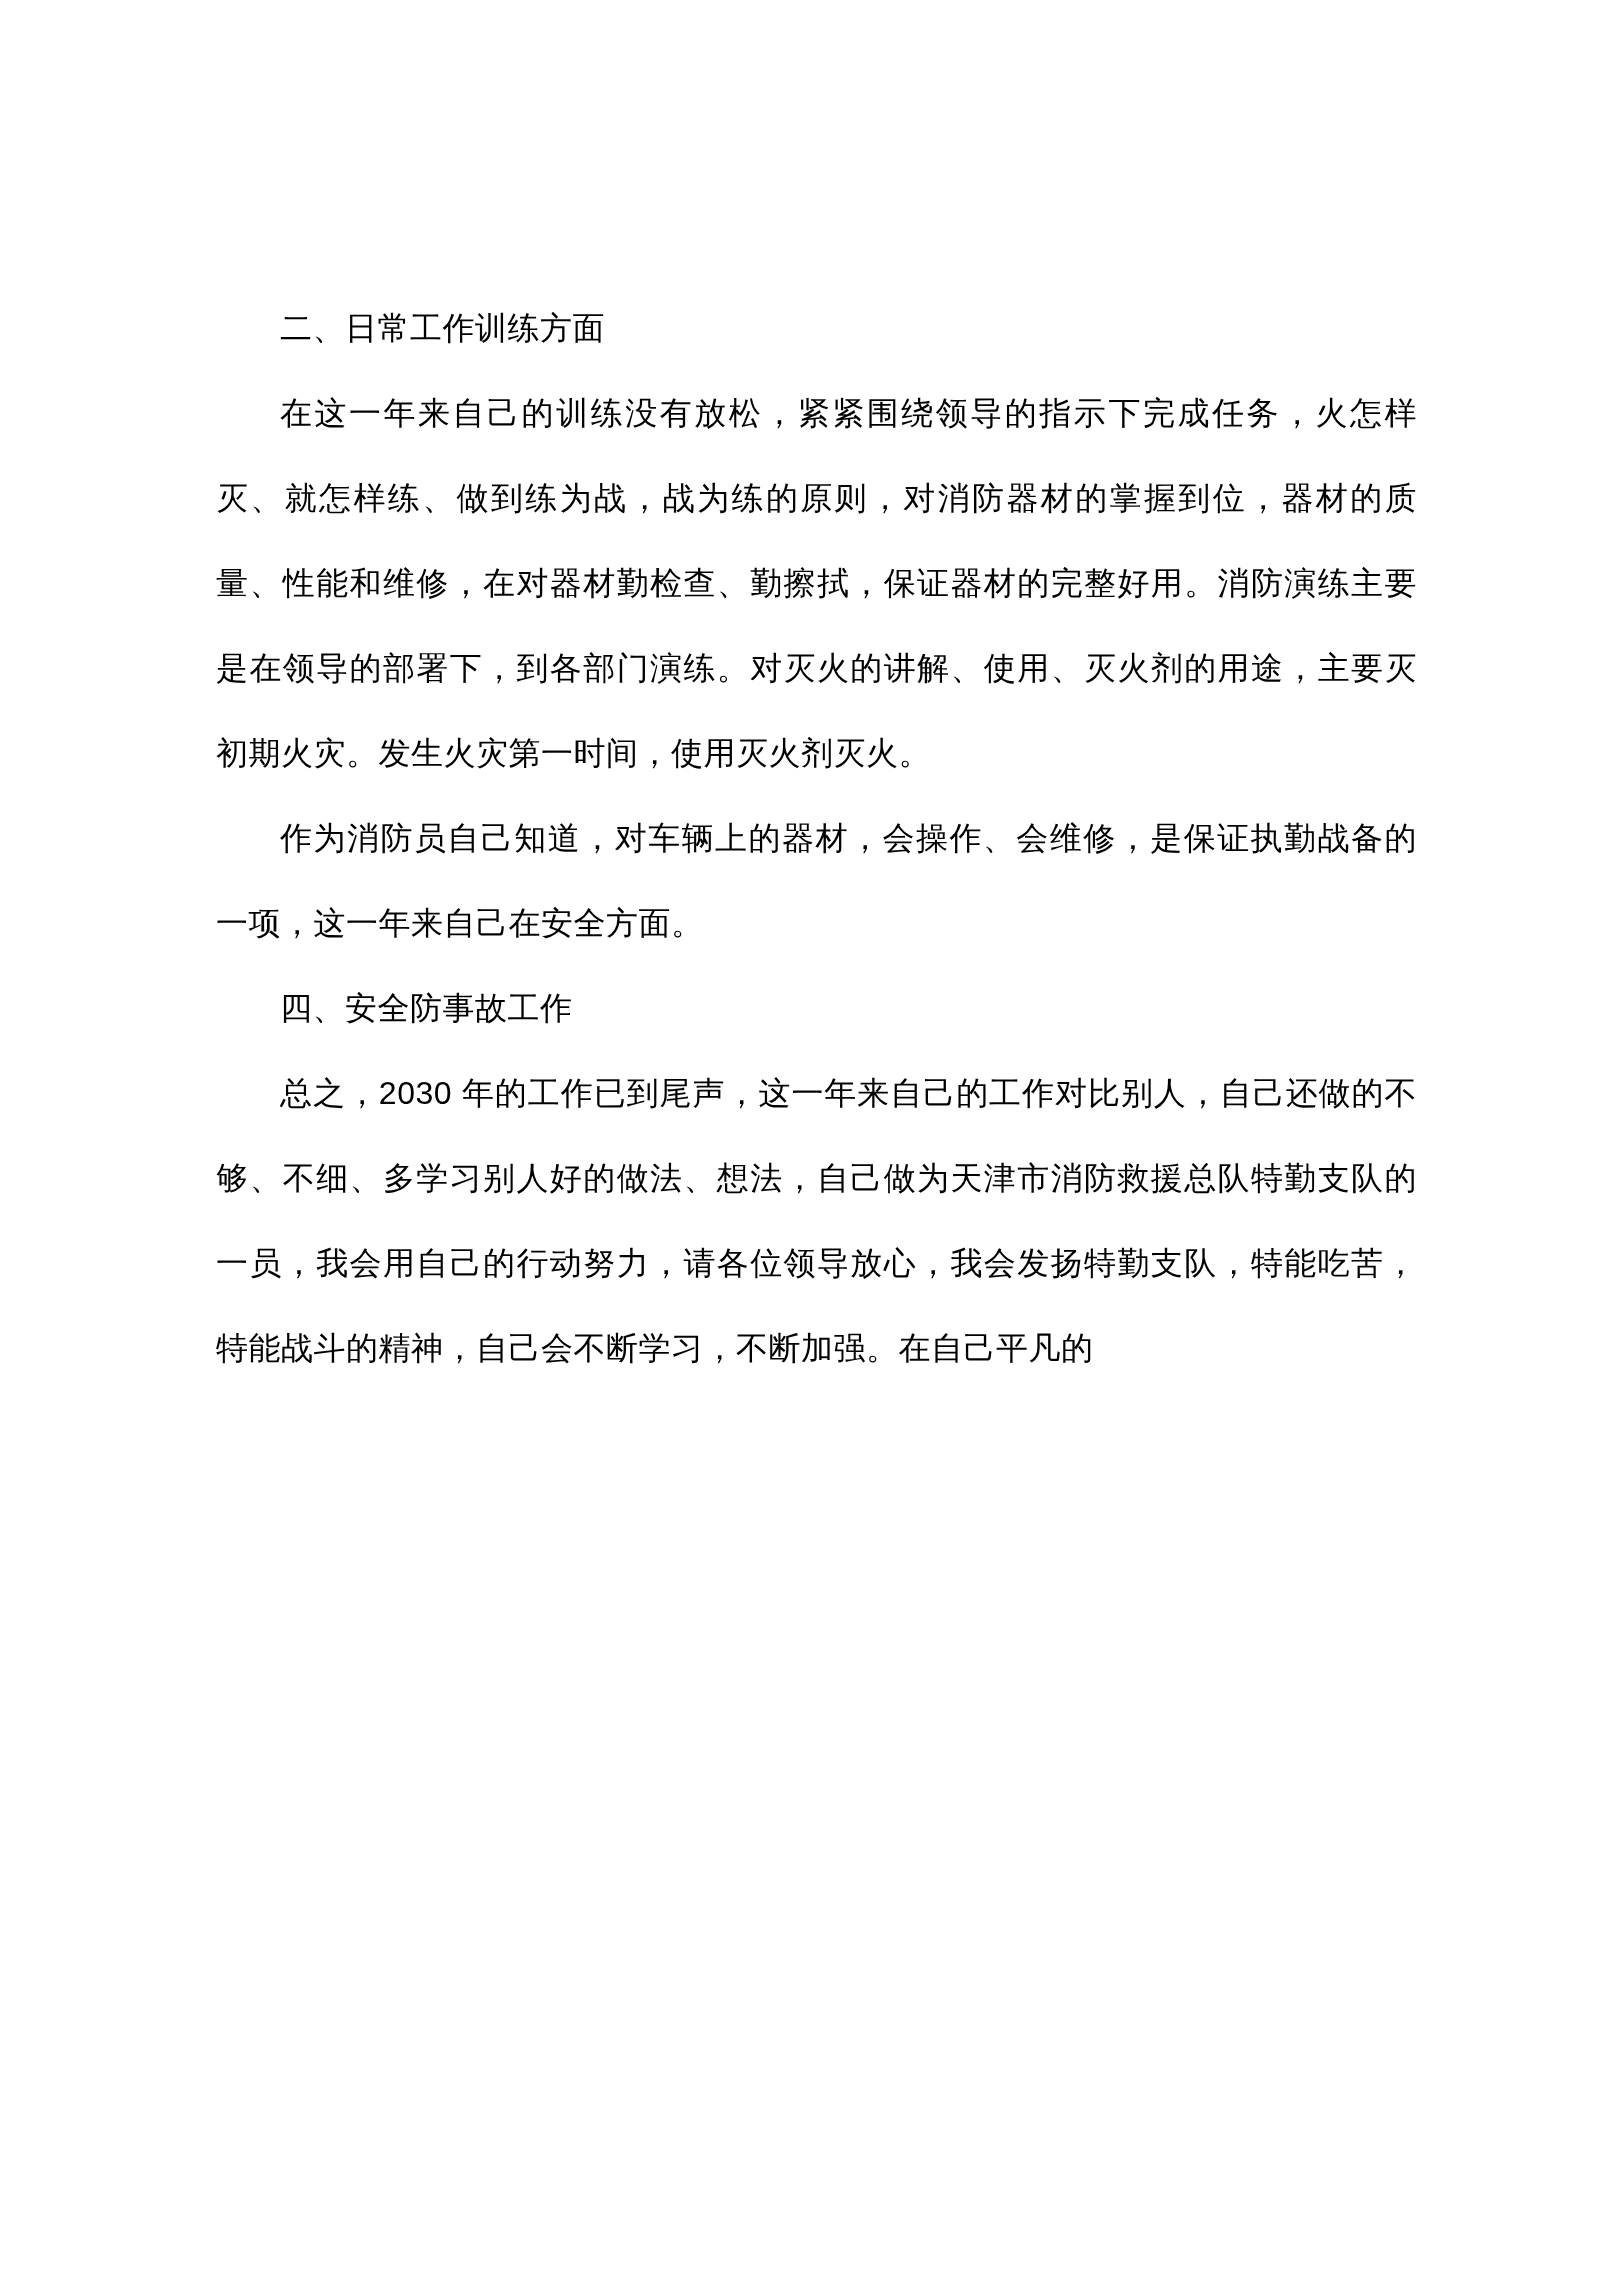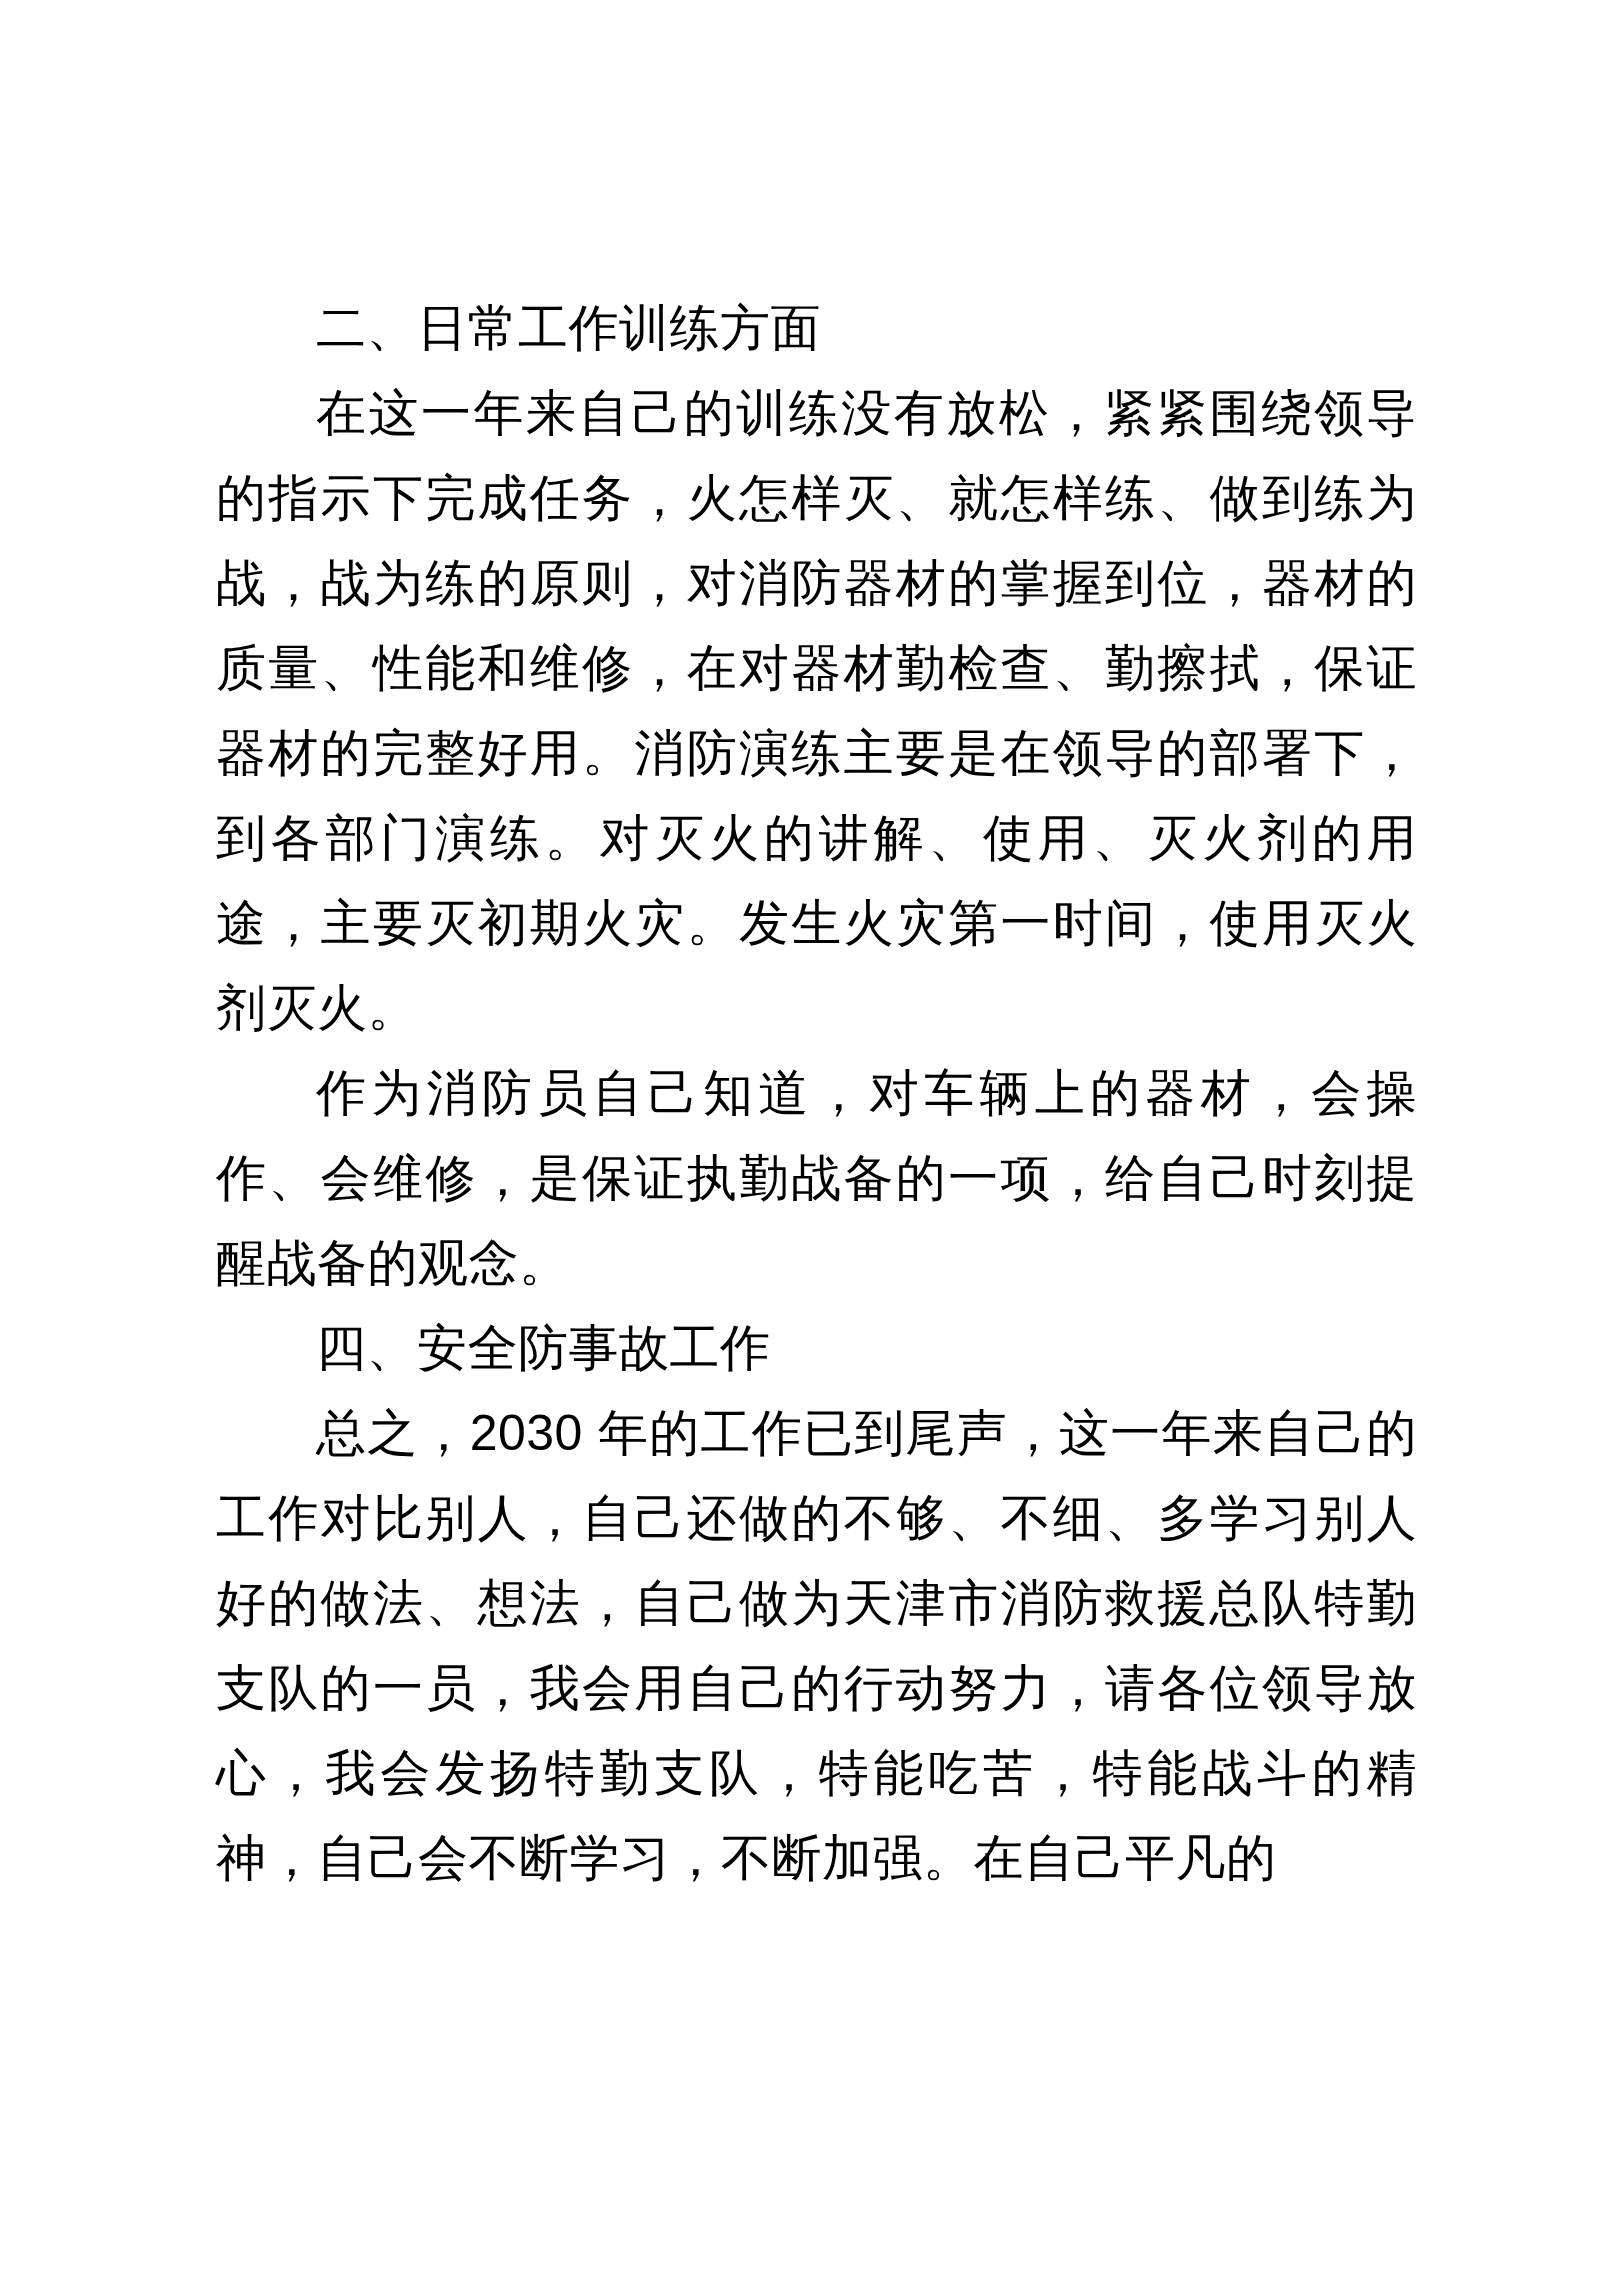--- a/index.html
+++ b/index.html
@@ -17,38 +17,38 @@
   .content {
     position: absolute;
     left: 216px;
     top: 286px;
     width: 1201px;
     font-family: "Liberation Sans", sans-serif;
     color: #000000;
   }
   .para {
     margin: 0;
-    font-size: 50px;
+    font-size: 32px;
     line-height: 85px;
     text-indent: 2em;
     text-align: justify;
     letter-spacing: 0.5px;
     word-break: break-all;
     color: #000000;
     font-weight: 400;
   }
   .para.heading {
     text-align: left;
   }
 </style>
 </head>
 <body>
 
 <div class="page">
   <div class="content">
     <p class="para heading">二、日常工作训练方面</p>
     <p class="para body">在这一年来自己的训练没有放松，紧紧围绕领导的指示下完成任务，火怎样灭、就怎样练、做到练为战，战为练的原则，对消防器材的掌握到位，器材的质量、性能和维修，在对器材勤检查、勤擦拭，保证器材的完整好用。消防演练主要是在领导的部署下，到各部门演练。对灭火的讲解、使用、灭火剂的用途，主要灭初期火灾。发生火灾第一时间，使用灭火剂灭火。</p>
-    <p class="para body">作为消防员自己知道，对车辆上的器材，会操作、会维修，是保证执勤战备的一项，给自己时刻提醒战备的观念。</p>
+    <p class="para body">作为消防员自己知道，对车辆上的器材，会操作、会维修，是保证执勤战备的一项，这一年来自己在安全方面。</p>
     <p class="para heading">四、安全防事故工作</p>
     <p class="para body">总之，2030 年的工作已到尾声，这一年来自己的工作对比别人，自己还做的不够、不细、多学习别人好的做法、想法，自己做为天津市消防救援总队特勤支队的一员，我会用自己的行动努力，请各位领导放心，我会发扬特勤支队，特能吃苦，特能战斗的精神，自己会不断学习，不断加强。在自己平凡的</p>
   </div>
 </div>
 
 
 </body></html>

